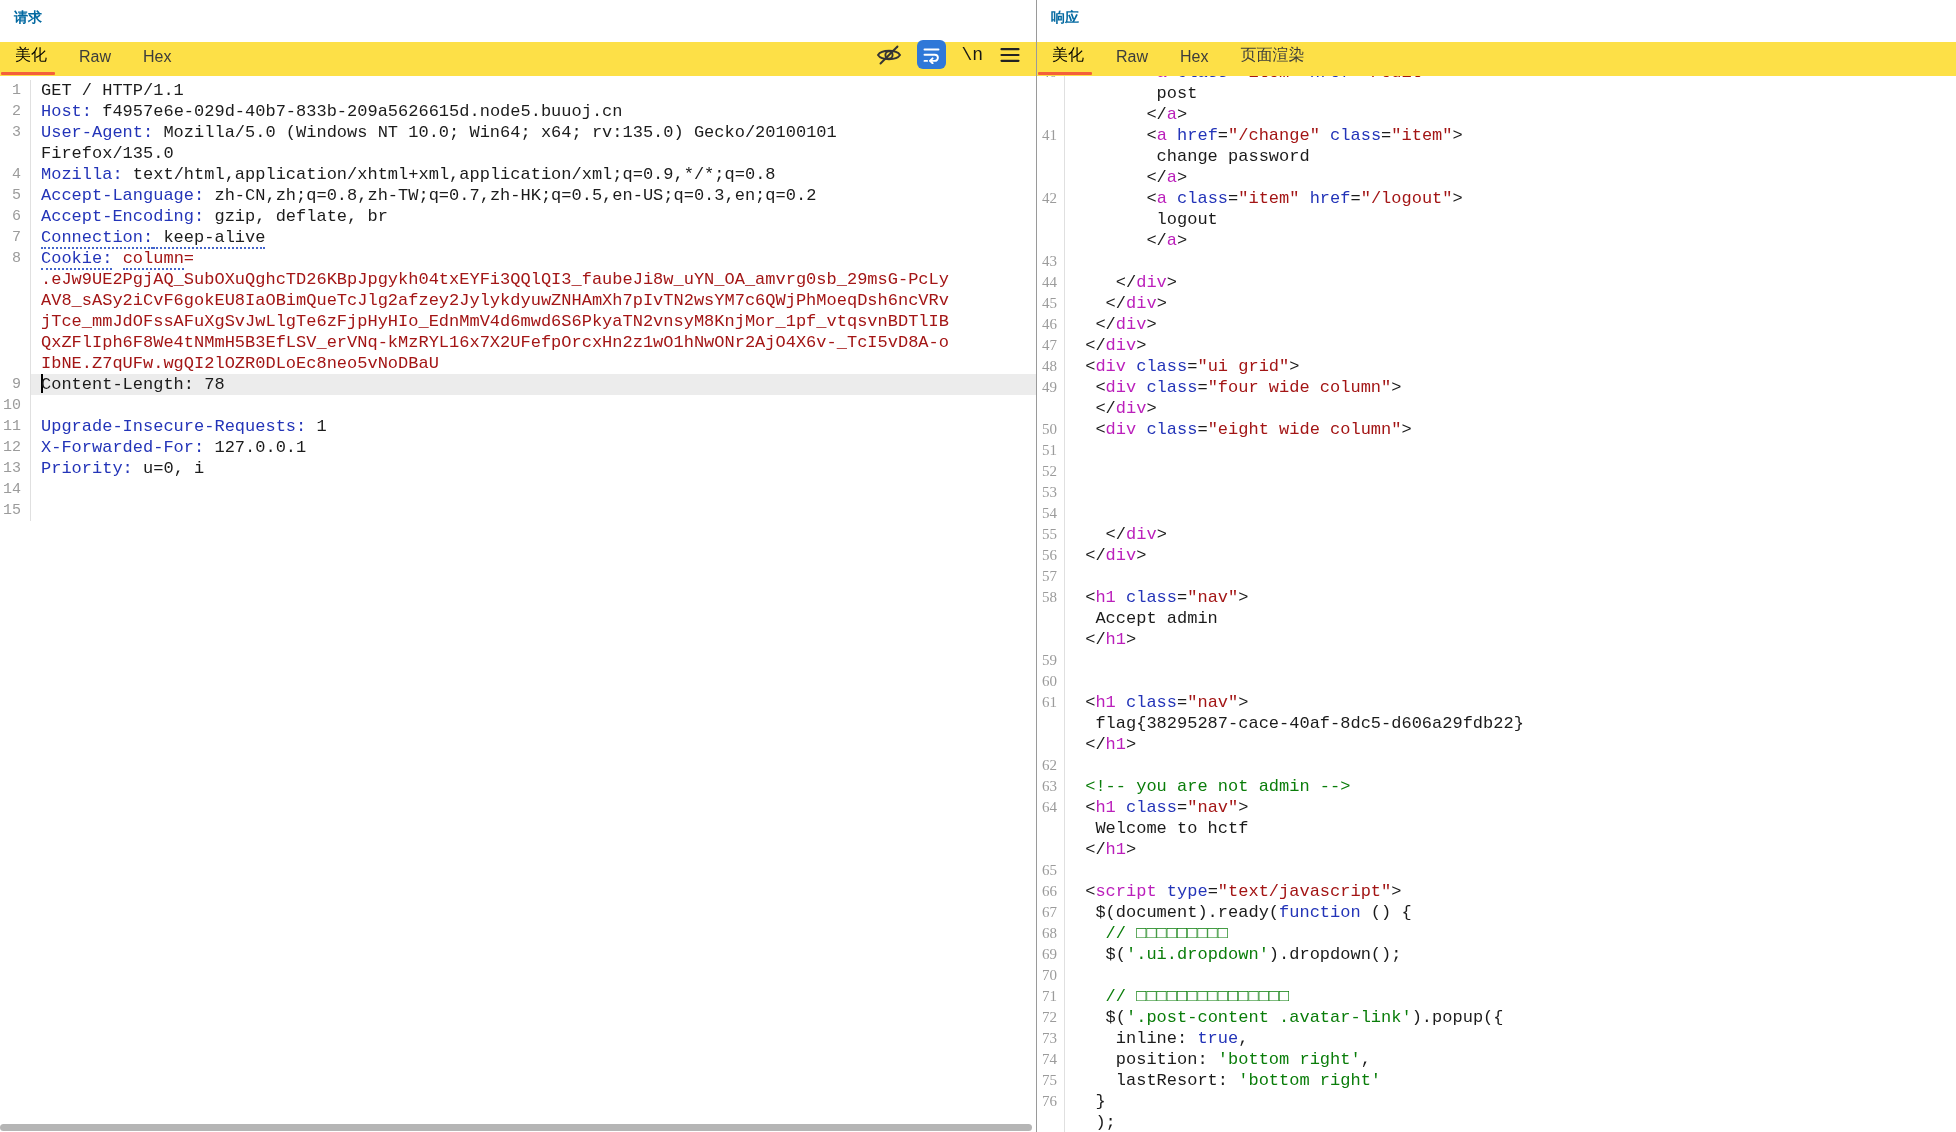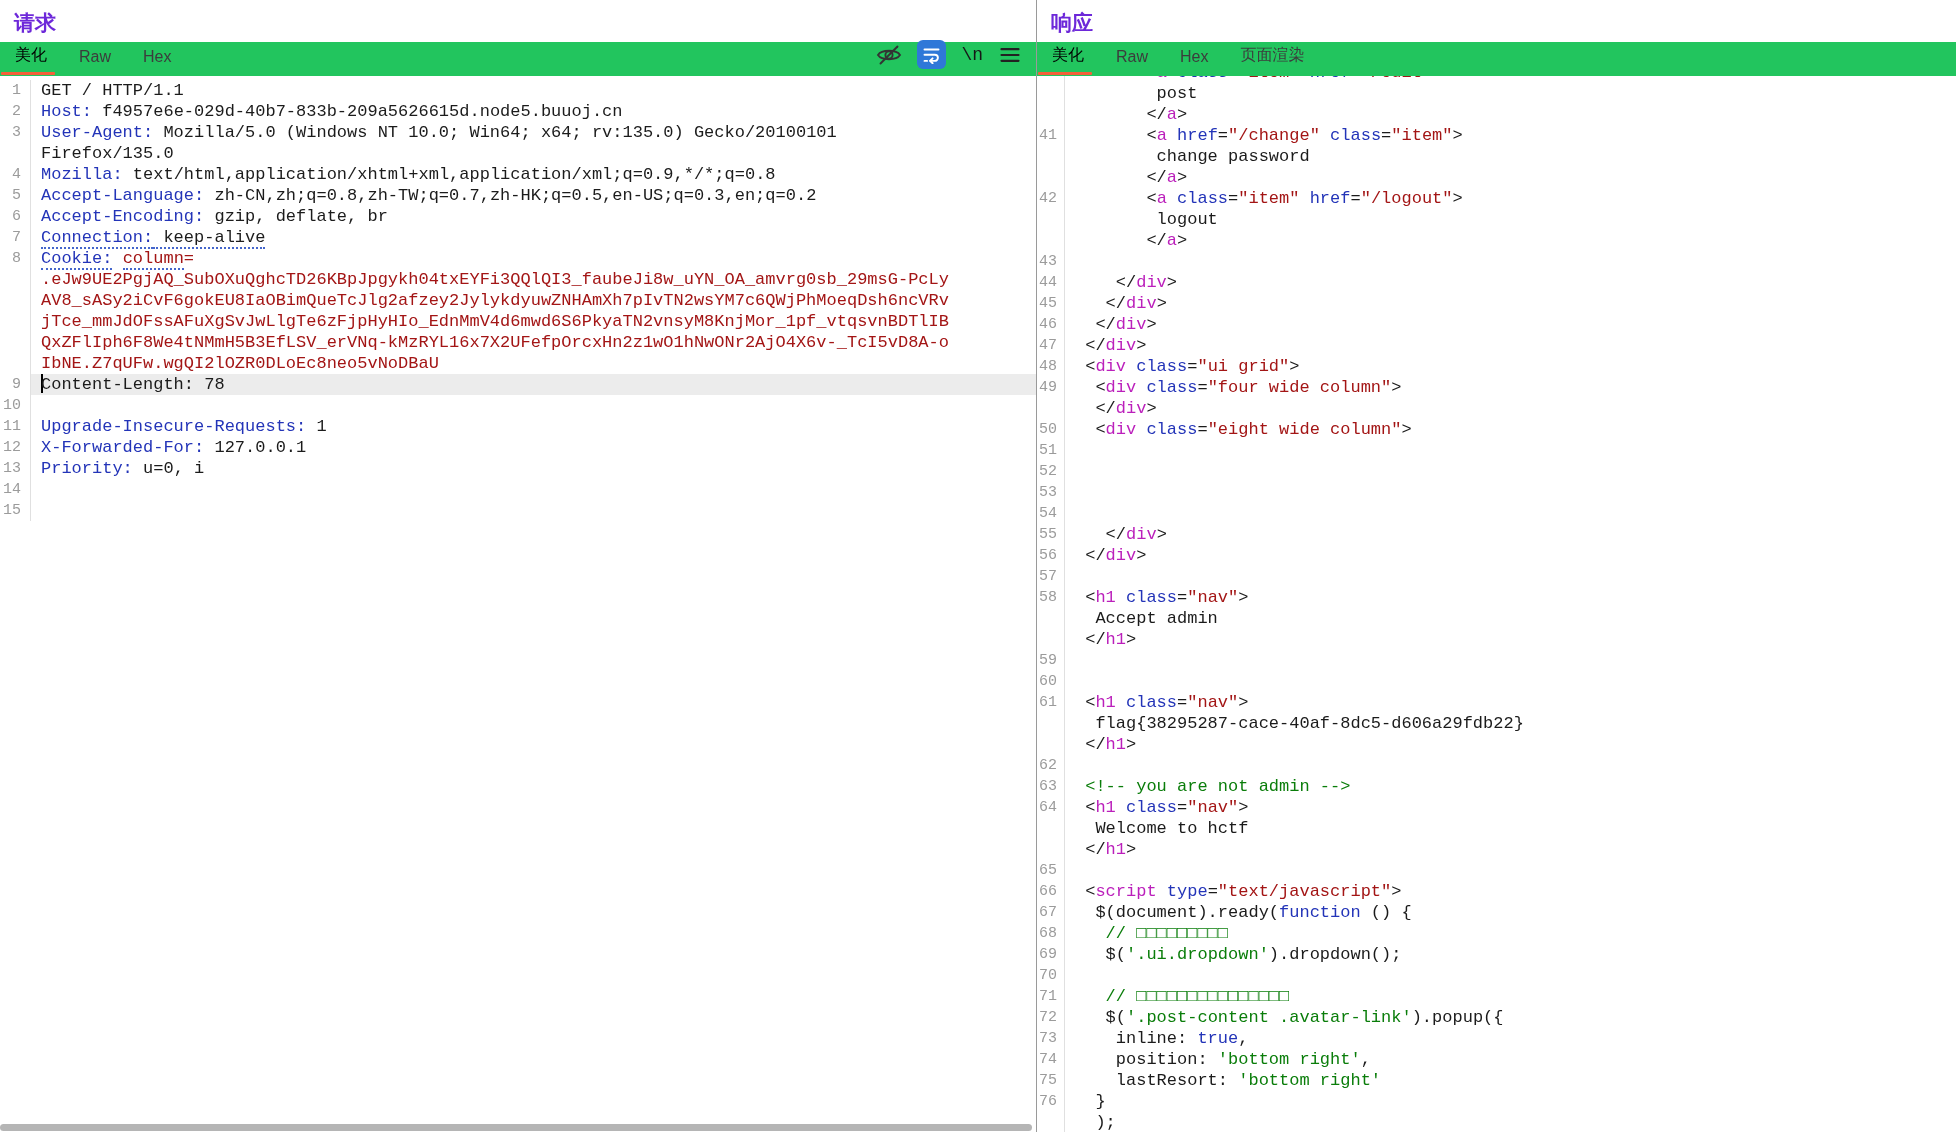--- a/index.html
+++ b/index.html
@@ -8,38 +8,38 @@
     --underline-blue:#4466cc; --gutter-gray:#9b9b9b;
   }
   *{box-sizing:border-box; margin:0; padding:0;}
   html,body{width:1956px;height:1132px;overflow:hidden;background:#fff;
     font-family:"Liberation Sans",sans-serif;}
   .app{display:flex;width:1956px;height:1132px;}
   .panel{display:flex;flex-direction:column;height:1132px;position:relative;background:#fff;}
   .panel.left{width:1036px;flex:none;}
   .panel.right{flex:1;min-width:0;}
   .divider{width:1px;background:#9a9a9a;flex:none;}
-  .panel-title{font-size:21px;font-weight:700;color:#6d28d9;padding:9px 14px 1px;height:42px;}
+  .panel-title{font-size:14px;font-weight:700;color:#0369a1;padding:9px 14px 1px;height:42px;}
   .tabs{display:flex;gap:30px;padding:2px 14px 0;height:34px;align-items:flex-end;
-    position:relative;background:#22c55e;z-index:2;flex:none;text-align:right;}
+    position:relative;background:#fde047;z-index:2;flex:none;text-align:right;}
   .tab{font-size:16px;color:#3c3c3c;padding:3px 1px 10px;position:relative;cursor:pointer;white-space:nowrap;}
   .tab.active{color:#000;}
   .tab.active::after{content:"";position:absolute;left:-13px;right:-7px;bottom:1px;height:3px;
     background:var(--accent);border-radius:1px;}
   .toolbar{margin-left:auto;display:flex;align-items:center;gap:15px;padding-bottom:7px;}
   .icon-btn{display:flex;align-items:center;justify-content:center;cursor:pointer;}
   .wrap-btn{width:29px;height:29px;border-radius:6px;background:var(--wrap-icon-blue);}
   .nl-glyph{font-family:"Liberation Mono",monospace;font-size:18px;color:#161616;}
   .code{flex:1;overflow:hidden;position:relative;padding-top:4px;}
   .panel.right .code{padding-top:0;}
   .crow{display:flex;height:21px;line-height:21px;white-space:pre;
     font-family:"Liberation Mono","DejaVu Sans Mono",monospace;font-size:17px;color:#1b1b1b;}
   .crow.clip{margin-top:-14px;}
   .num{width:30px;text-align:right;padding-right:9px;color:var(--gutter-gray);font-size:15px;flex:none;}
-  .panel.right .num{width:27px;padding-right:7px;}
+  .panel.right .num{width:27px;padding-right:7px;font-family:Liberation Serif, serif;}
   .ctext{flex:1;border-left:1px solid #e0e0e0;padding-left:10px;min-width:0;}
   .crow.hl .ctext{background:var(--line-highlight);}
   .cursor{display:inline-block;width:0;border-left:2px solid #000;height:19px;vertical-align:-4px;margin-right:-2px;}
   .s-k{color:#1b1b1b;}
   .s-b{color:var(--header-blue);}
   .s-r{color:var(--string-red);}
   .s-m{color:var(--tag-magenta);}
   .s-g{color:var(--comment-green);}
   .s-bu{color:var(--header-blue);border-bottom:2px dotted var(--underline-blue);text-align:center;}
   .s-ku{color:#1b1b1b;border-bottom:2px dotted var(--underline-blue);margin-top:44px;}

